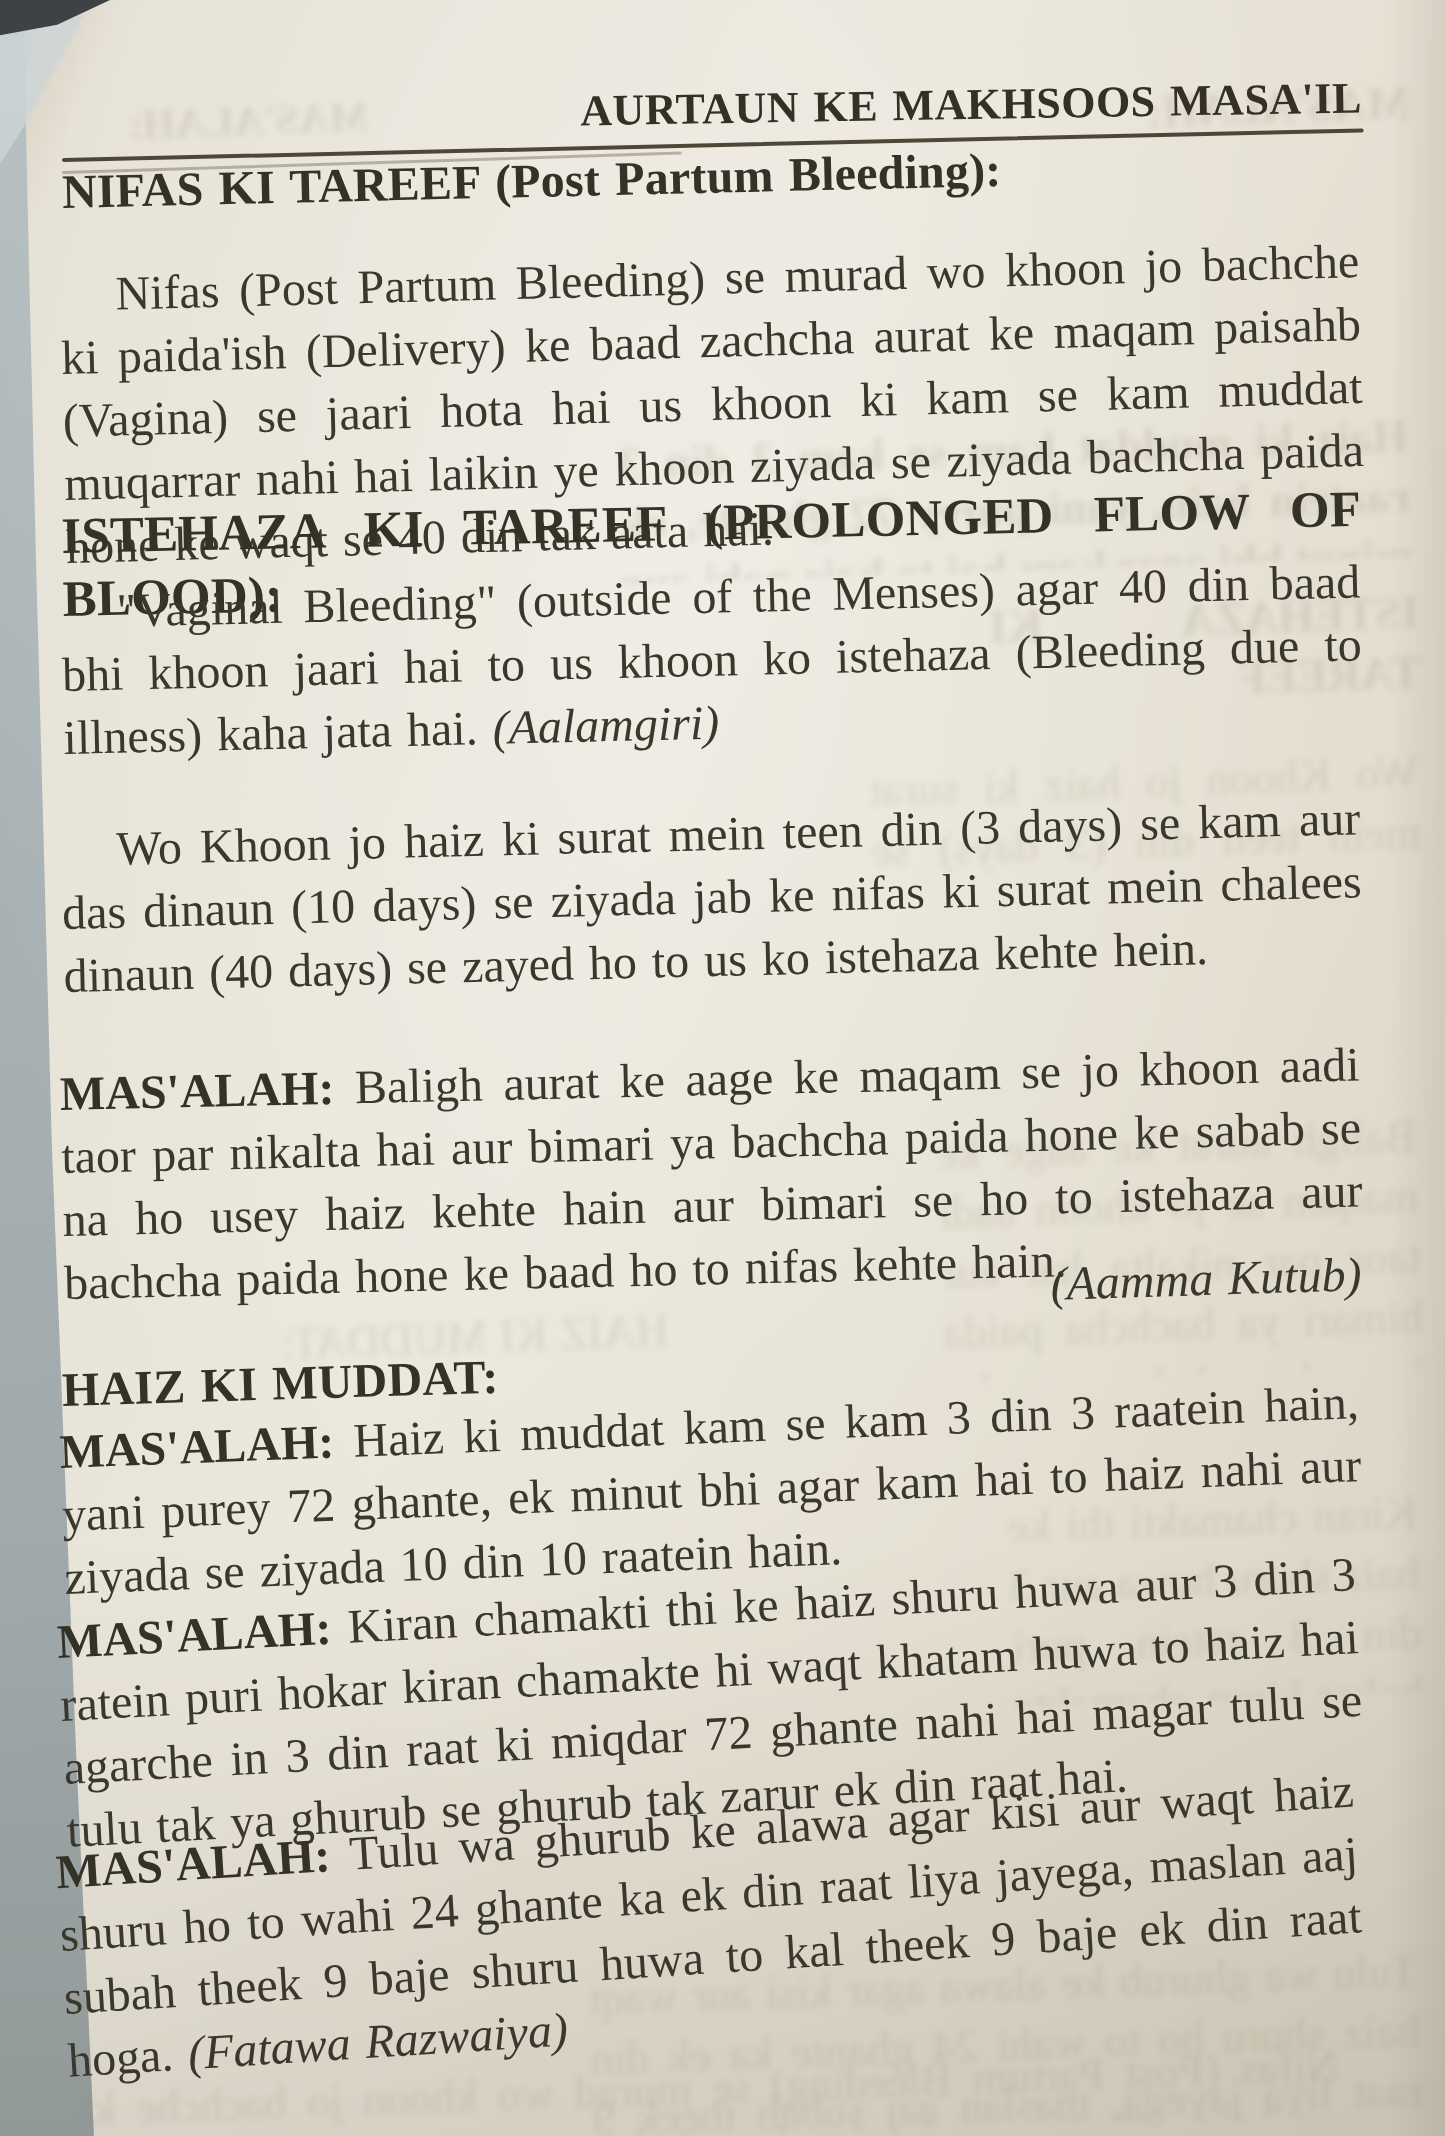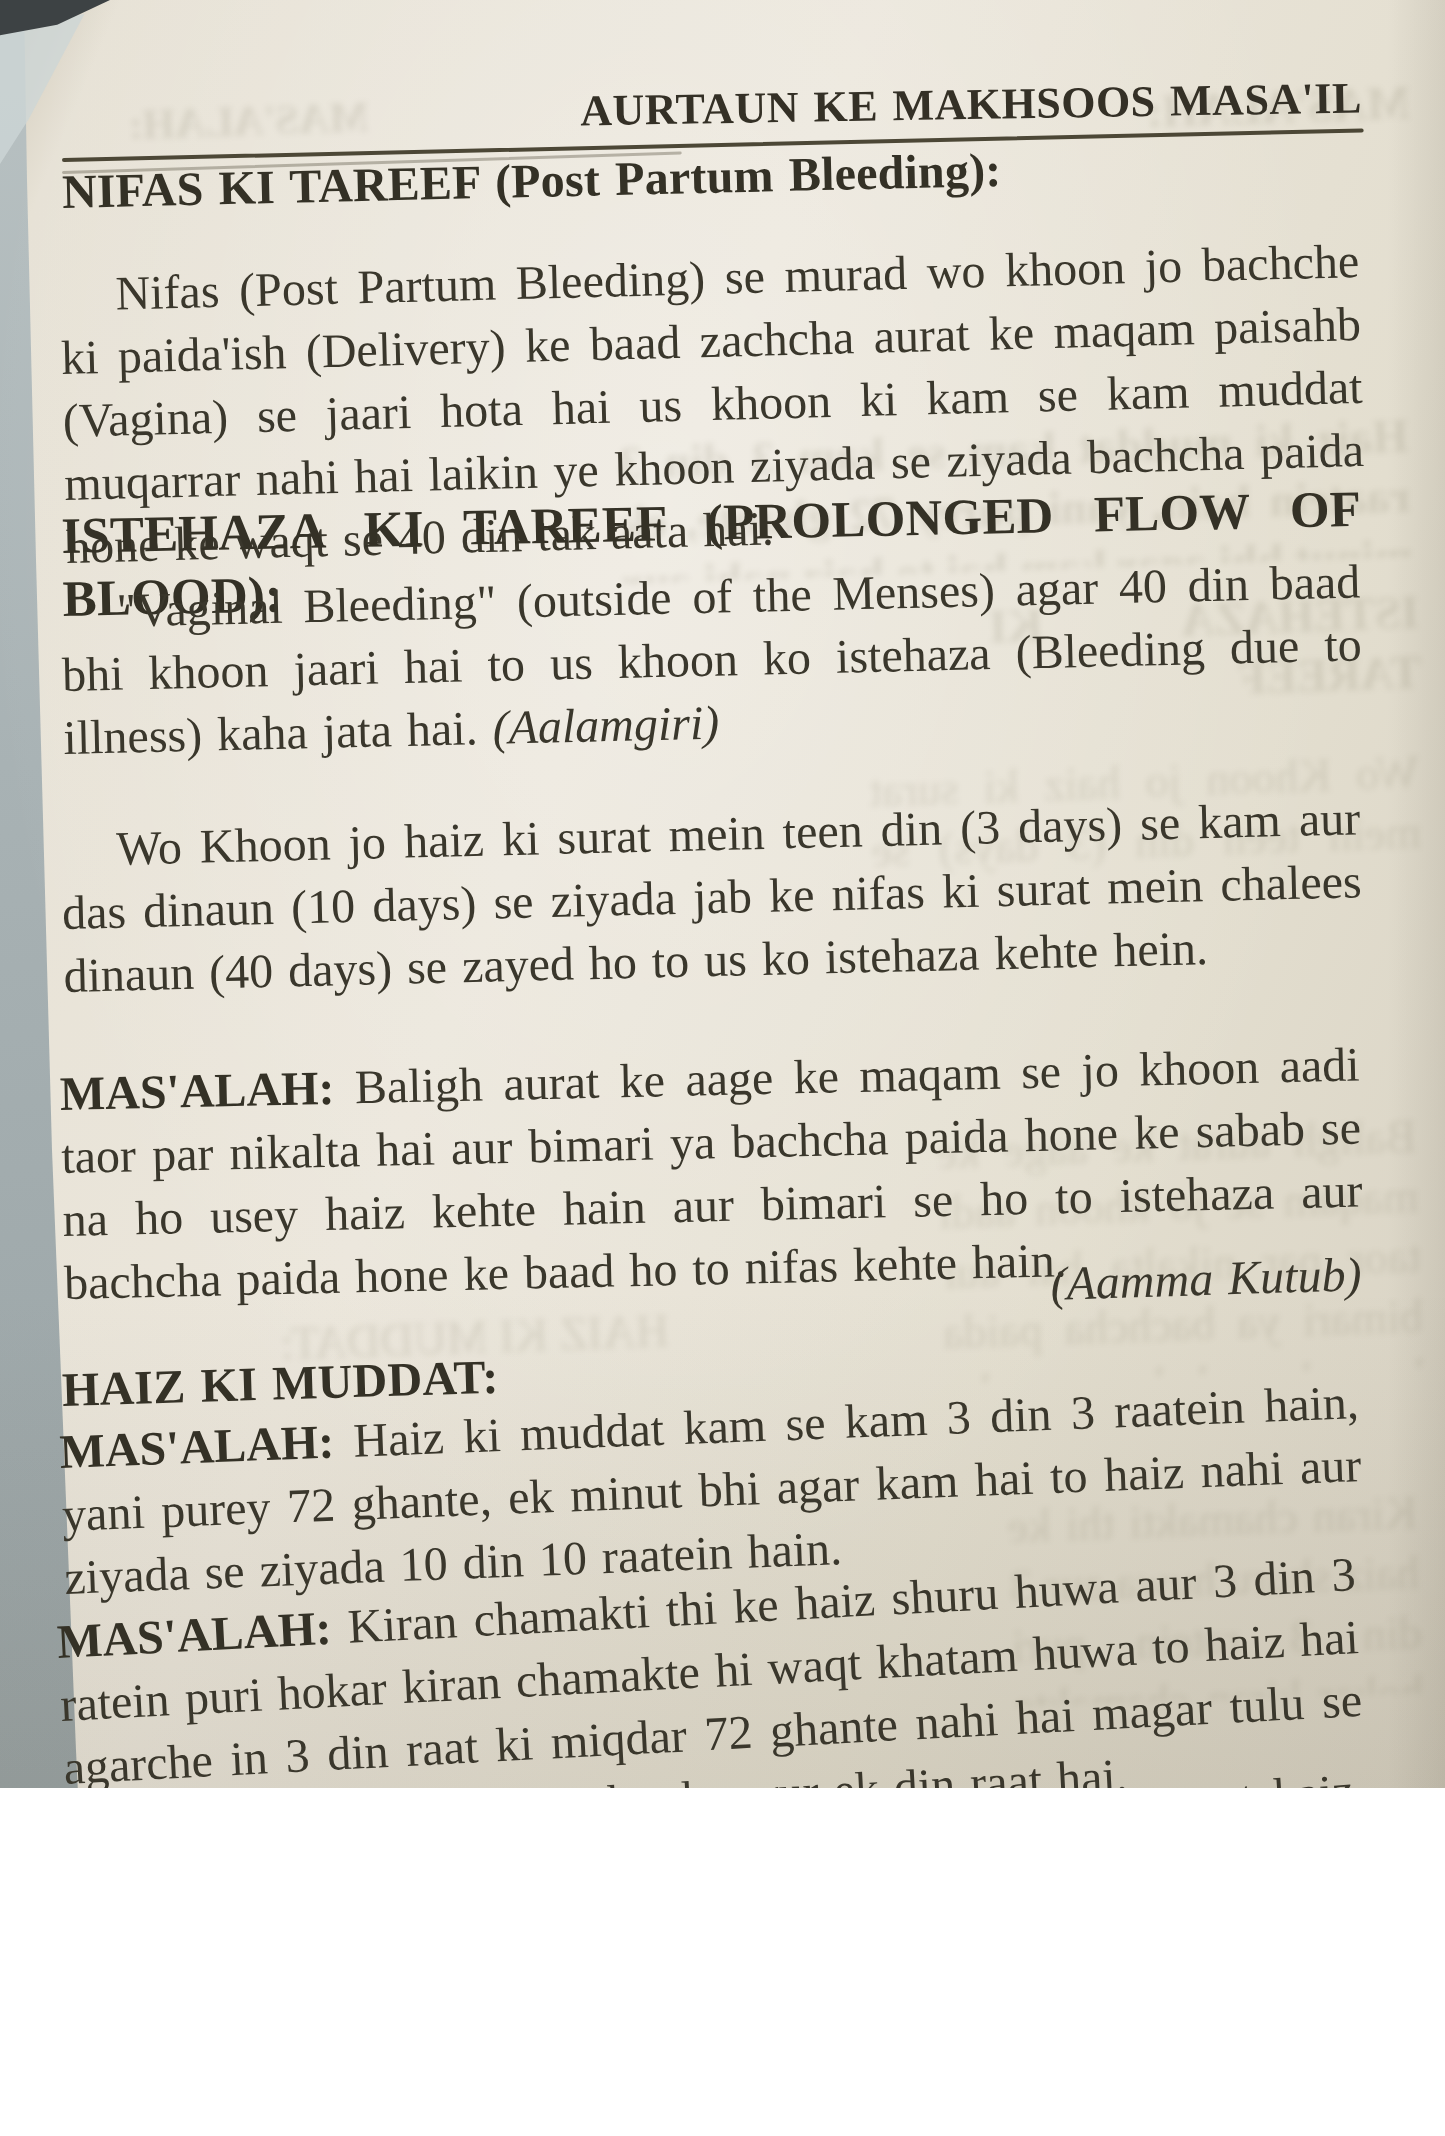--- a/index.html
+++ b/index.html
@@ -1,18 +1,18 @@
 <!DOCTYPE html>
 <html><head>
 <meta charset="utf-8">
 <style>
   html,body{margin:0;padding:0;}
   #stage{
     position:relative;
-    width:1445px;height:1788px;
+    width:1445px;height:2136px;
     overflow:hidden;
     background:linear-gradient(175deg,#b9c2c3 0%,#a8b2b4 40%,#97a1a3 100%);
     font-family:"Liberation Serif","DejaVu Serif",serif;
   }
   
   #paper{
     position:absolute;inset:0;z-index:0;
     background:linear-gradient(113deg,#cfc8b8 0%,#e7e2d6 5.5%,#ebe6db 40%,#e3decf 72%,#d7d1c2 100%);
     clip-path:polygon(24px 0px,1445px 0px,1445px 2136px,94px 2136px,76px 1750px,52px 1150px,36px 560px,27px 180px);
   }

